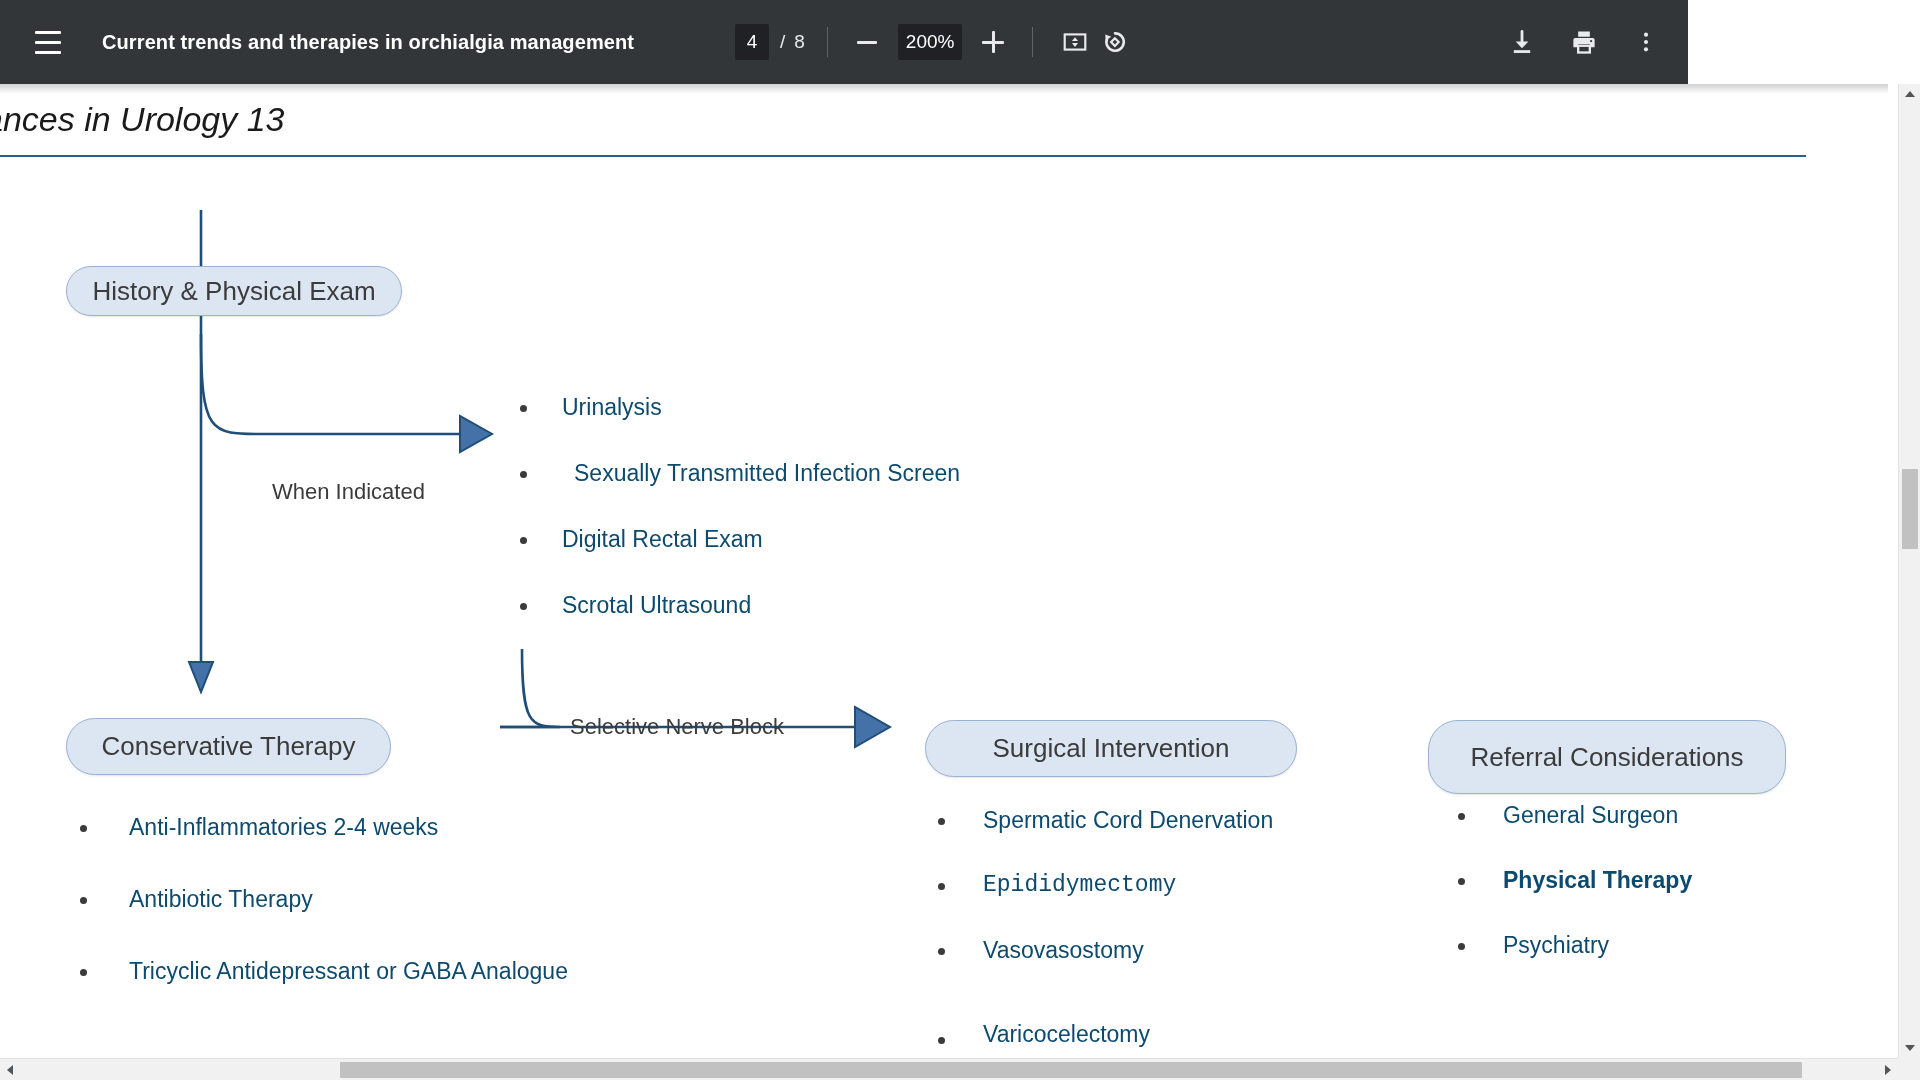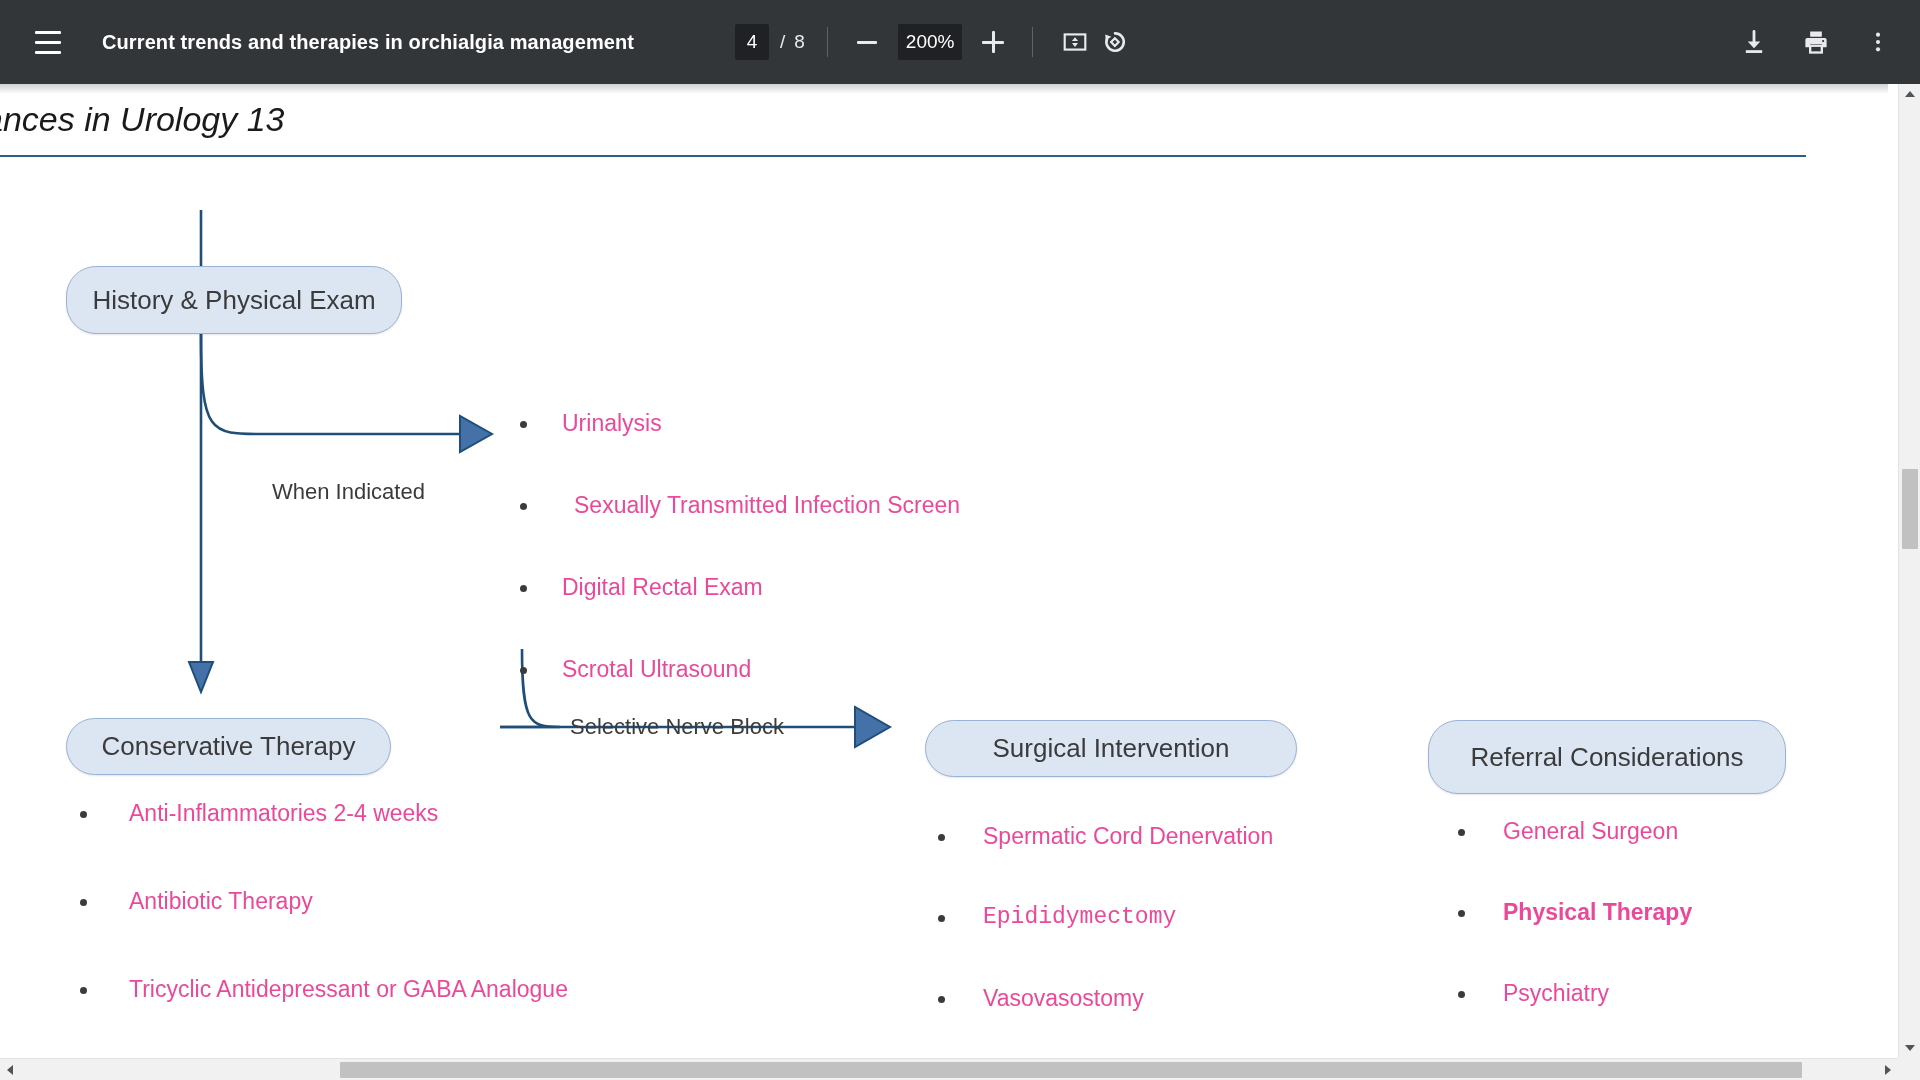--- a/index.html
+++ b/index.html
@@ -6,21 +6,21 @@
   html, body {
     width: 1920px; height: 1080px;
     overflow: hidden;
     background: #ffffff;
     font-family: "Liberation Sans", sans-serif;
   }
 
   
   .toolbar {
     position: absolute; top: 0; left: 0;
-    width: 1920px; height: 84px;
+    width: 1688px; height: 84px;
     background: #323639;
     display: flex; align-items: center;
     color: #ffffff;
   }
   .menu-btn {
     width: 48px; height: 48px;
     margin-left: 24px;
     display: flex; flex-direction: column;
     align-items: center; justify-content: center;
     gap: 7px; cursor: pointer;
@@ -126,24 +126,23 @@
     display: flex; align-items: center; justify-content: center;
     color: #3b3b3b;
     font-size: 26px;
     white-space: nowrap;
     box-shadow: 0 1px 2px rgba(0,0,0,0.10);
   }
 
   .bullet-list { position: absolute; }
   .bullet-row {
     display: flex; align-items: flex-start;
-    color: #ec4899;
+    color: #0c4a6e;
     font-size: 23px;
     white-space: nowrap;
-    margin-top: 16px;
   }
   .bullet-dot {
     display: inline-block;
     width: 7px; height: 7px;
     background: #3b3b3b;
     border-radius: 50%;
     flex: 0 0 auto;
     margin-top: 11px;
   }
   .bullet-text { display: inline-block; }
@@ -321,21 +320,21 @@
       <polygon points="189,578 213,578 201,608" fill="#4472a8" stroke="#1f4e79" stroke-width="2"></polygon>
 
       <path d="M201 250 C201 350, 210 350, 262 350 L460 350" fill="none" stroke="#1f4e79" stroke-width="2.6"></path>
       <polygon points="460,332 460,368 492,350" fill="#4472a8" stroke="#1f4e79" stroke-width="2"></polygon>
 
       <path d="M522 565 C522 640, 530 643, 560 643 L500 643" fill="none" stroke="#1f4e79" stroke-width="2.6"></path>
       <path d="M500 643 L855 643" fill="none" stroke="#1f4e79" stroke-width="2.6"></path>
       <polygon points="855,623 855,663 890,643" fill="#4472a8" stroke="#1f4e79" stroke-width="2"></polygon>
     </svg>
 
-    <div class="node" style="left:66px; top:182px; width:336px; height:68px;align-items:center;">
+    <div class="node" style="left:66px; top:182px; width:336px; height:50px;align-items:center;">
       <span>History &amp; Physical Exam</span>
     </div>
 
     <div class="edge-label" style="left:272px; top:395px;">When Indicated</div>
 
     <div class="bullet-list" style="left:520px; top:310px;">
       <div class="bullet-row" style="height:66px;">
         <span class="bullet-dot"></span>
         <span class="bullet-text" style="margin-left:35px;">Urinalysis</span>
       </div>
@@ -352,21 +351,21 @@
         <span class="bullet-text" style="margin-left:35px;">Scrotal Ultrasound</span>
       </div>
     </div>
 
     <div class="node" style="left:66px; top:634px; width:325px; height:57px;">
       <span>Conservative Therapy</span>
     </div>
 
     <div class="edge-label" style="left:570px; top:630px;">Selective Nerve Block</div>
 
-    <div class="bullet-list" style="left:80px; top:700px;">
+    <div class="bullet-list" style="left:80px; top:730px;">
       <div class="bullet-row" style="height:72px;">
         <span class="bullet-dot"></span>
         <span class="bullet-text" style="margin-left:42px;">Anti-Inflammatories 2-4 weeks</span>
       </div>
       <div class="bullet-row" style="height:72px;">
         <span class="bullet-dot"></span>
         <span class="bullet-text" style="margin-left:42px;">Antibiotic Therapy</span>
       </div>
       <div class="bullet-row" style="height:72px;">
         <span class="bullet-dot"></span>

